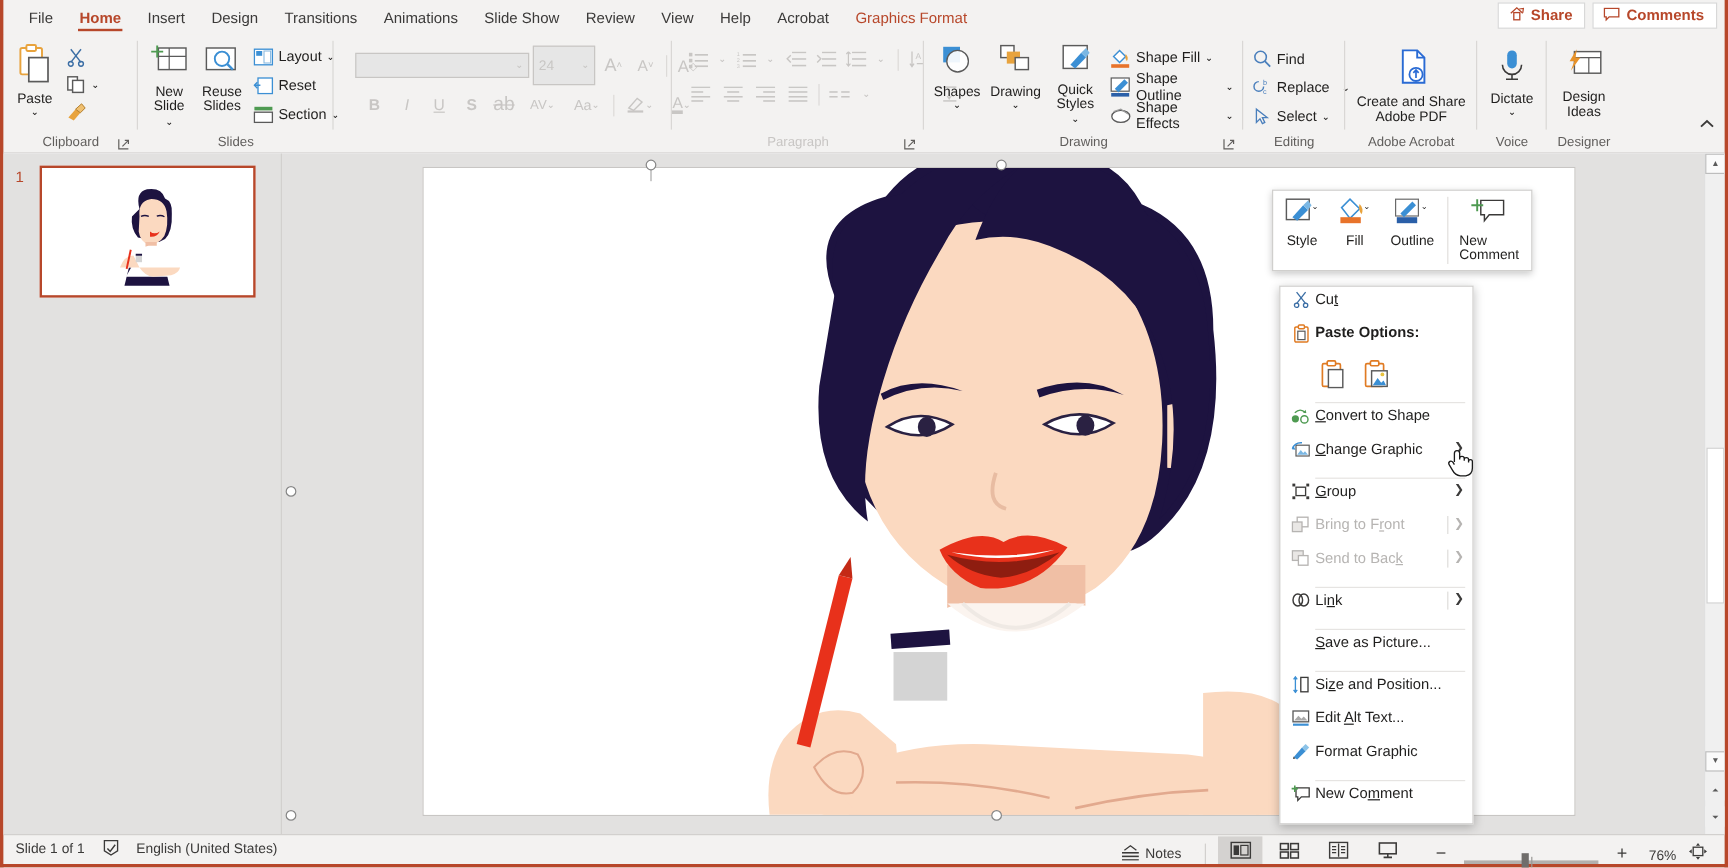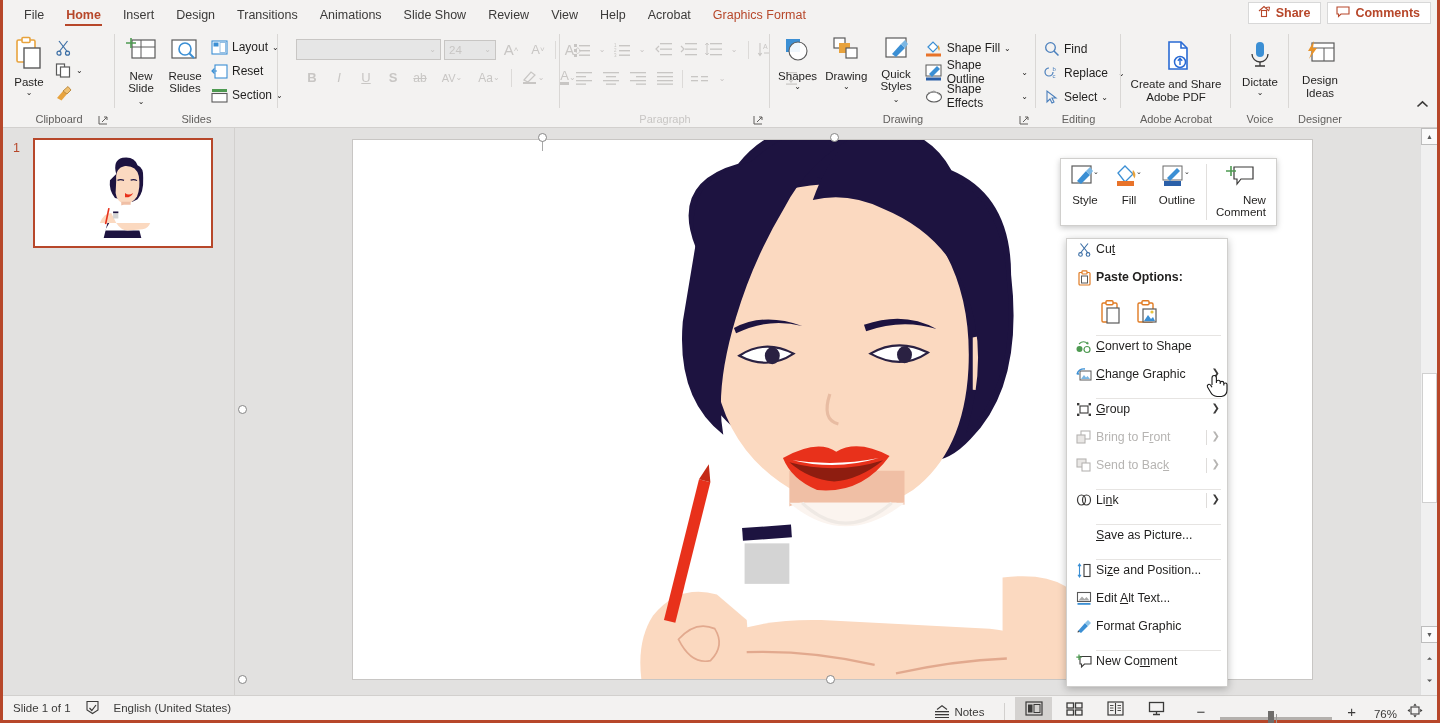--- a/index.html
+++ b/index.html
@@ -112,21 +112,21 @@
   
   .disabled, .disabled * { color: #c8c6c4 !important; }
 
   .fontname {
     width: 145px; height: 21px;
     border: 1px solid #c8c6c4; background: #e6e6e6;
     display: flex; align-items: center; justify-content: flex-end;
     padding-right: 4px; font-size: 11px; color: #c8c6c4;
   }
   .fontsize {
-    width: 52px; height: 20px;
+    width: 52px; height: 33px;
     border: 1px solid #c8c6c4; background: #e6e6e6;
     display: flex; align-items: center; justify-content: space-between;
     padding: 0 4px; font-size: 11.5px; color: #b9b7b5;
   }
   .fontrow { display: flex; align-items: center; gap: 3px; }
   .fbtn {
     width: 24px; height: 23px; display: flex; align-items: center;
     justify-content: center; font-size: 13px; color: #c8c6c4;
   }
   .vsep { width: 1px; height: 18px; background: #dcdad8; margin: 0 2px; }
@@ -191,21 +191,21 @@
     position: absolute; left: 1057px; top: 158px;
     width: 217px; height: 68px;
     background: #fff; border: 1px solid #d0cfcd;
     box-shadow: 0 2px 6px rgba(0,0,0,0.22);
     display: flex; align-items: flex-start; padding: 3px 2px; z-index: 40;
   }
   .mt-item {
     display: flex; flex-direction: column; align-items: center;
     width: 44px; padding-top: 3px; cursor: default;
   }
-  .mt-item .lbl { font-size: 11.5px; color: #201f1e; margin-top: 3px; line-height: 12px; text-align: right;}
+  .mt-item .lbl { font-size: 11.5px; color: #201f1e; margin-top: 3px; line-height: 12px; text-align: left;}
   .mt-sep { width: 1px; align-self: stretch; background: #e1dfdd; margin: 2px 3px; }
 
   .ctxmenu {
     position: absolute; left: 1063px; top: 238px;
     width: 162px;
     background: #fff; border: 1px solid #d0cfcd;
     box-shadow: 0 2px 8px rgba(0,0,0,0.25);
     padding: 3px 0 4px 0; z-index: 50;
     font-size: 12.3px; color: #201f1e;
   }
@@ -437,21 +437,21 @@
             </div>
           <div class="fbtn" style="font-style:italic">
               <span>I</span>
             </div>
           <div class="fbtn" style="text-decoration:underline">
               <span>U</span>
             </div>
           <div class="fbtn" style="font-weight:700">
               <span>S</span>
             </div>
-          <div class="fbtn" style="text-decoration:line-through;font-size:12px">
+          <div class="fbtn" style="text-decoration:line-through;font-size:16px">
               <span>ab</span>
             </div>
           <div class="fbtn" style="width:34px;font-size:11px">
             <span>AV</span>
               <span style="font-size:8px">⌄</span>
           </div>
           <div class="fbtn" style="width:34px;font-size:12px">
             <span>Aa</span>
               <span style="font-size:8px">⌄</span>
           </div>

